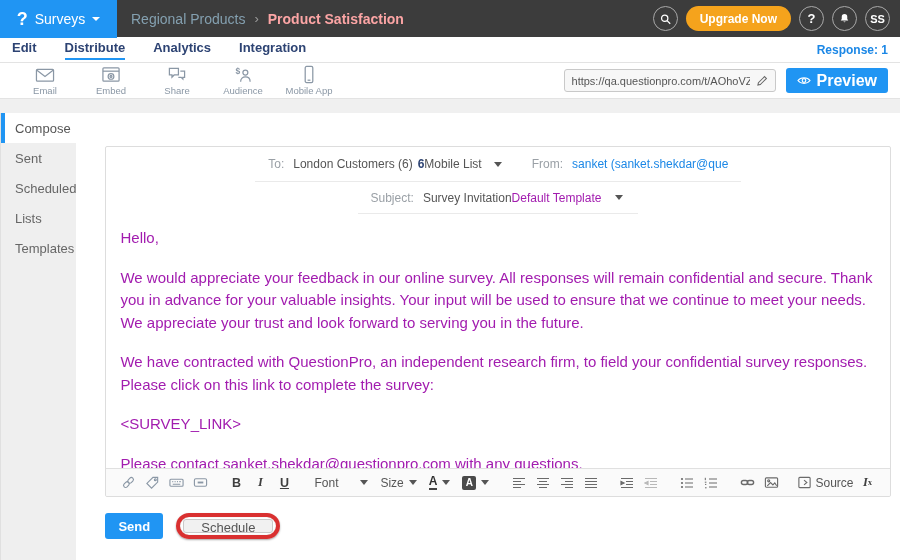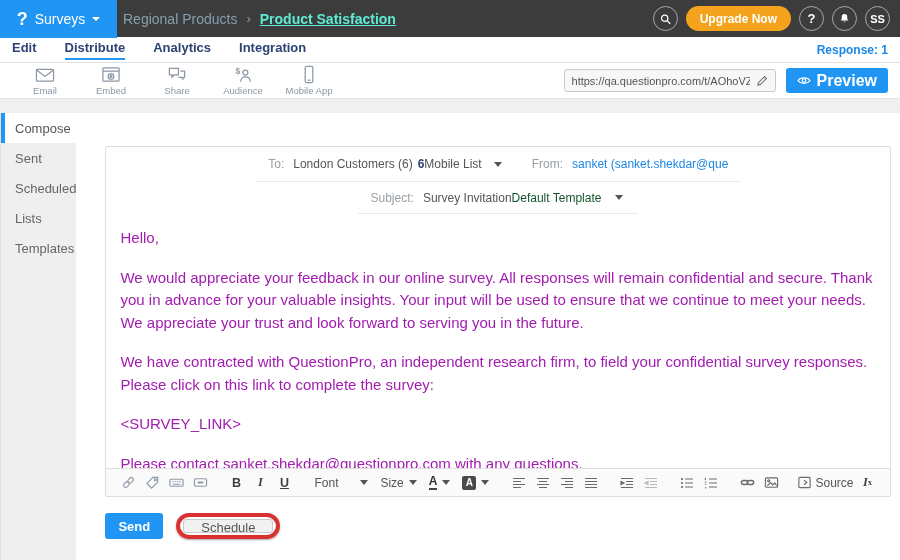--- a/index.html
+++ b/index.html
@@ -5,24 +5,24 @@
   * { box-sizing: border-box; }
   html,body { margin:0; padding:0; background:#dfdfdf; }
   body { font-family:"Liberation Sans", sans-serif; }
   .page { width:900px; height:560px; background:#f0f0f0; position:relative; overflow:hidden; }
 
   
   .topbar { height:37px; background:#3c3c3c; display:flex; align-items:center; position:relative; z-index:2; }
   .brand { width:117px; height:39px; background:#2095f3; color:#fff; display:flex; align-items:center; justify-content:center; gap:7px; font-size:14px; cursor:pointer; }
   .logo-q { font-weight:bold; font-size:18px; line-height:1; }
   .caret { width:0; height:0; border-left:4px solid transparent; border-right:4px solid transparent; border-top:4px solid currentColor; display:inline-block; }
-  .breadcrumb { margin-left:6px; display:flex; align-items:center; gap:9px; font-size:14px; }
+  .breadcrumb { margin-left:14px; display:flex; align-items:center; gap:9px; font-size:14px; }
   .bc-parent { color:#84a0b0; cursor:pointer; }
   .bc-sep { color:#9a9a9a; font-size:13px; }
-  .bc-current { color:#5eead4; font-weight:700;text-decoration:underline; }
+  .bc-current { color:#fca5a5; font-weight:700; }
   .topbar-right { margin-left:auto; display:flex; align-items:center; gap:8px; padding-right:10px; }
   .circle-btn { width:25px; height:25px; border-radius:50%; border:1px solid #a8a8a8; display:flex; align-items:center; justify-content:center; color:#fff; font-size:13px; font-weight:bold; cursor:pointer; background:transparent; flex:0 0 auto; }
   .upgrade { height:25px; padding:0 14px; border-radius:13px; background:#f5a31c; color:#fff; font-size:12px; font-weight:bold; display:flex; align-items:center; border:none; cursor:pointer; }
 
   
   .tabs { height:26px; background:#fff; border-bottom:1px solid #e3e3e3; display:flex; align-items:center; padding:0 12px; gap:28px; position:relative; }
   .tab { font-size:13px; font-weight:700; color:#2d4373; padding-bottom:3px; border-bottom:2px solid transparent; cursor:pointer; }
   .tab.active { border-bottom-color:#2095f3; }
   .response { margin-left:auto; font-size:12px; color:#1b87e6; font-weight:700; }
 
@@ -49,21 +49,21 @@
   .field-row { display:flex; align-items:center; padding:0 13px; border-bottom:1px solid #eaeaea; }
   .to-row { height:35px; }
   .subject-row { height:32px; }
   .f-label { color:#9aa0a6; font-size:12px; margin-right:9px; flex:0 0 auto; }
   .f-value { color:#555; font-size:12px; }
   .to-count { color:#2d4373; font-weight:bold; font-size:12px; margin-left:5px; }
   .select-wrap { margin-left:auto; display:flex; align-items:center; gap:12px; color:#555; font-size:12px; margin-right:30px; cursor:pointer; }
   .caret-gray { width:0; height:0; border-left:4px solid transparent; border-right:4px solid transparent; border-top:5px solid #555; display:inline-block; }
   .from-wrap { display:flex; align-items:center; width:196px; flex:0 0 auto; }
   .from-value { color:#1b87e6; font-size:12px; white-space:nowrap; overflow:hidden; cursor:pointer; }
-  .template-wrap { margin-left:auto; display:flex; align-items:center; gap:14px; color:#14532d; font-size:12px; margin-right:2px; cursor:pointer; }
+  .template-wrap { margin-left:auto; display:flex; align-items:center; gap:14px; color:#a21caf; font-size:12px; margin-right:2px; cursor:pointer; }
 
   .mail-body { flex:1; padding:13px 14px 0; overflow:hidden; cursor:text; }
   .mail-body p { margin:0 0 17px; font-size:15px; color:#a21caf; line-height:1.5; }
 
   
   .editor-toolbar { height:28px; border-top:1px solid #e0e0e0; background:#fafafa; display:flex; align-items:center; padding:0 12px; gap:4px; border-radius:0 0 2px 2px; }
   .et-btn { min-width:20px; height:22px; display:flex; align-items:center; justify-content:center; color:#3f3f3f; font-size:12.5px; cursor:pointer; }
   .et-btn svg { stroke:#6a6a6a; fill:none; stroke-width:1.2; }
   .et-btn.light svg { stroke:#8a97a5; }
   .et-btn.dim { opacity:.45; }

